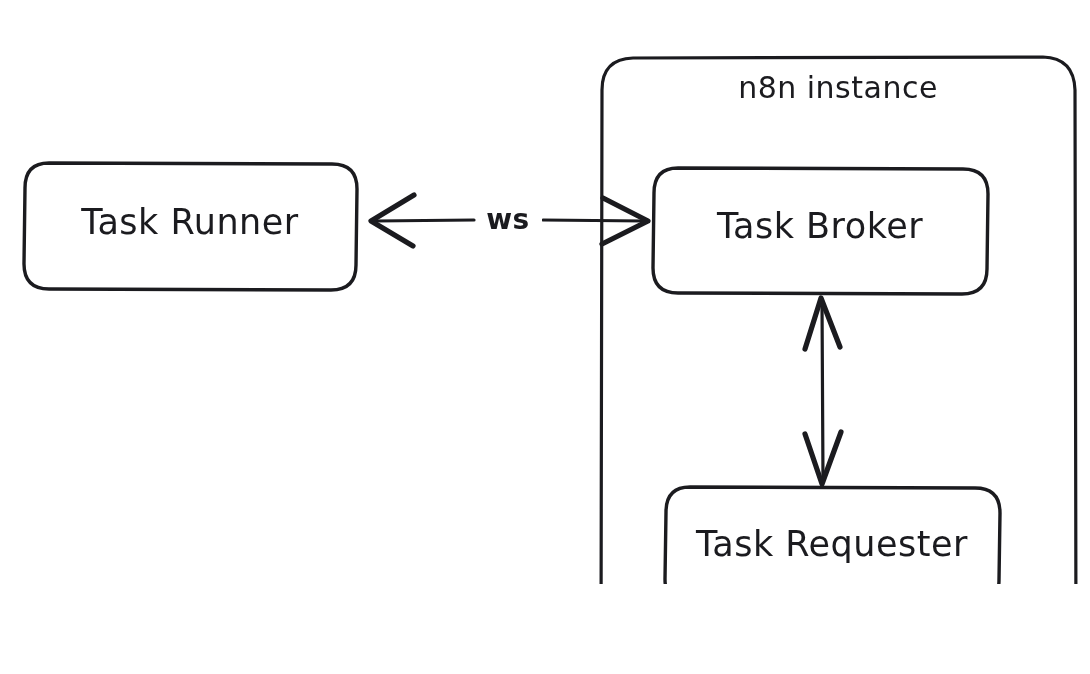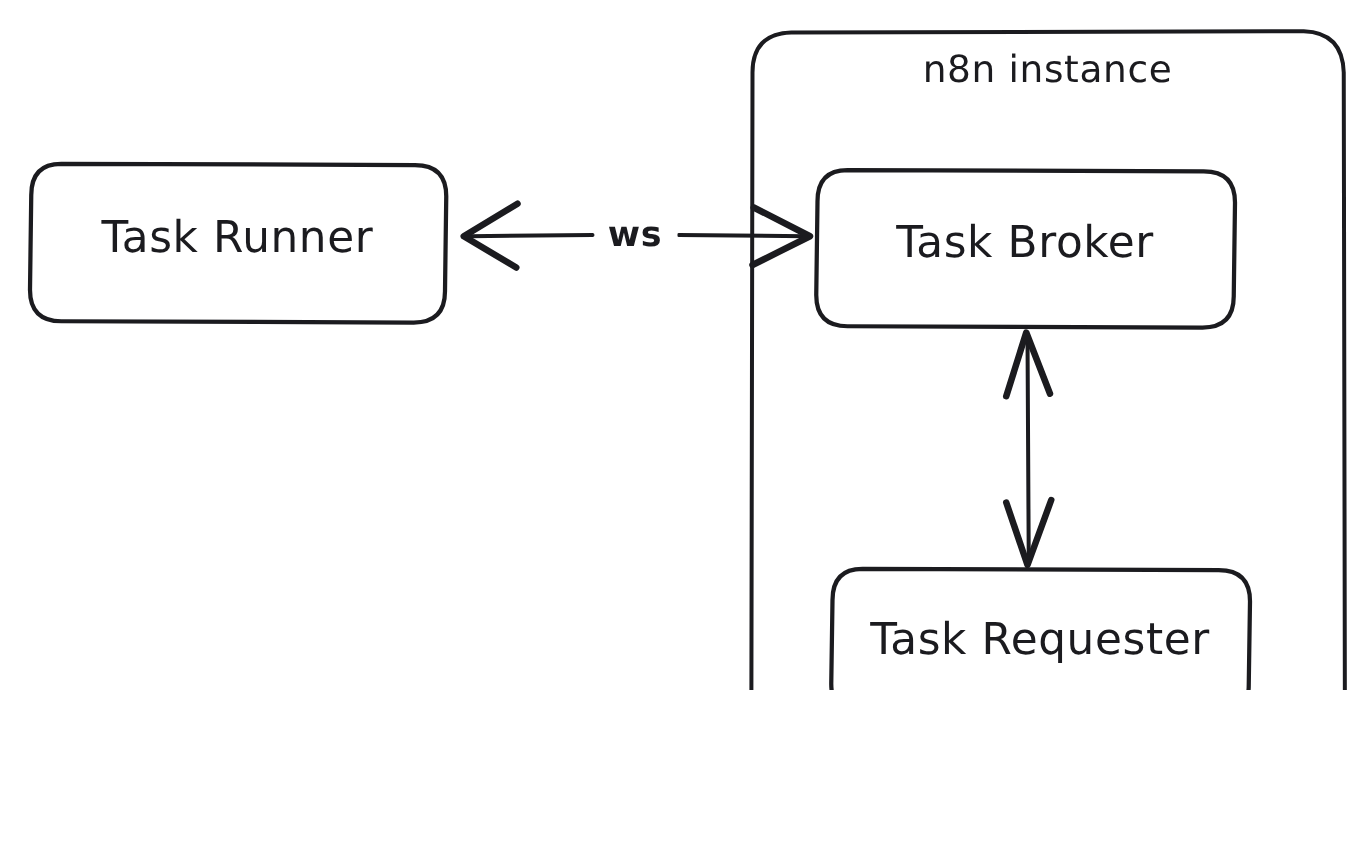--- a/index.html
+++ b/index.html
@@ -10,20 +10,21 @@
   }
   body {
     font-family: "DejaVu Sans", sans-serif;
   }
   #diagram-root {
     position: relative;
     width: 1090px;
     height: 552px;
     background: #ffffff;
     overflow: hidden;
+    margin-top: 32px;
   }
   #diagram-svg {
     position: absolute;
     left: 0;
     top: 0;
     width: 1090px;
     height: 674px;
     display: block;
   }
   .sketch-label {

